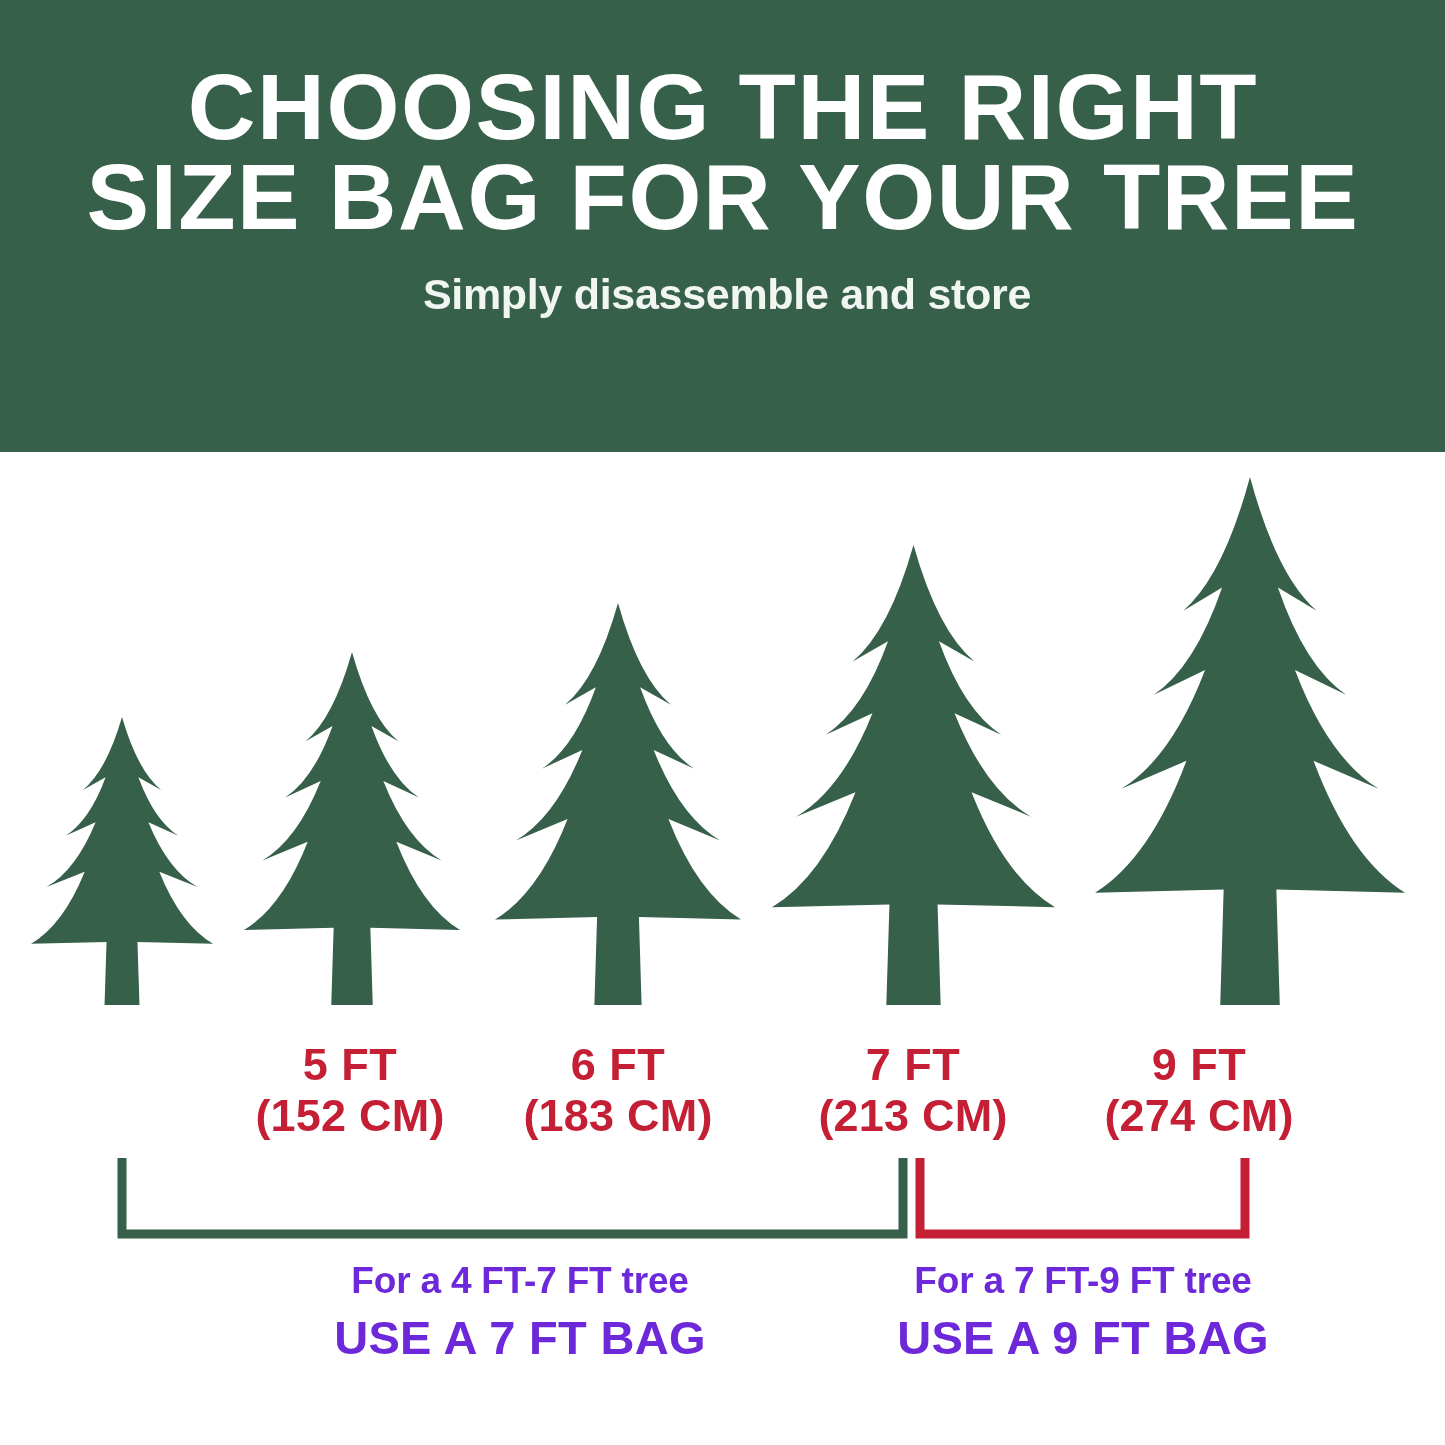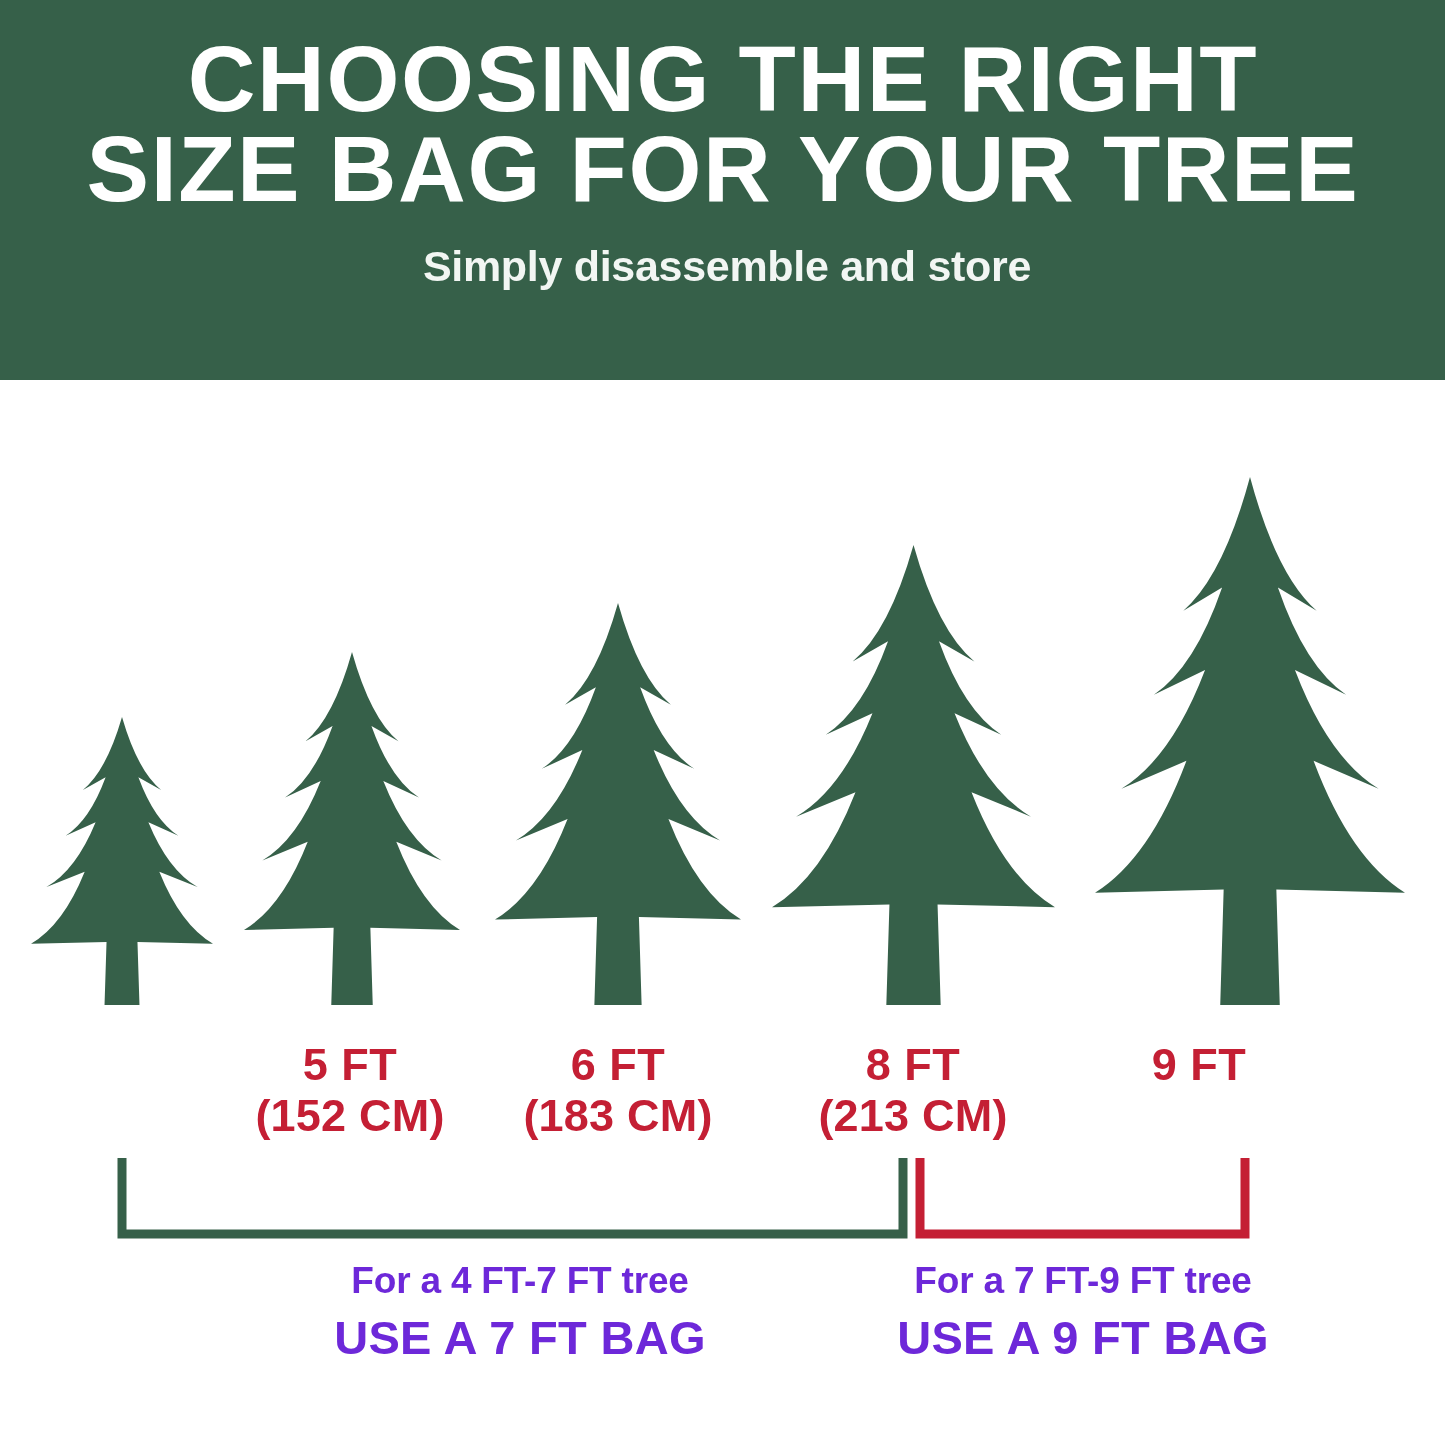--- a/index.html
+++ b/index.html
@@ -8,27 +8,27 @@
     width:1445px; height:1445px;
     font-family:"Liberation Sans", sans-serif;
     position:relative;
     overflow:hidden;
   }
 
   
   #header-banner {
     position:absolute;
     left:0; top:0;
-    width:1445px; height:380px;
+    width:1445px; height:452px;
     background:#366049;
     display:flex;
     flex-direction:column;
     align-items:center;
     justify-content:flex-start;
-    padding-top:34px;
+    padding-top:62px;
   }
   #header-title {
     color:#ffffff;
     font-weight:bold;
     font-size:92px;
     line-height:0.98;
     letter-spacing:1.5px;
     text-align:center;
     text-transform:uppercase;
     font-family:"Liberation Sans", sans-serif;
@@ -148,25 +148,26 @@
 <div id="size-labels">
   <div class="size-label" style="left: 350px;">
     <span class="ft">5 FT</span>
     <span class="cm">(152 CM)</span>
   </div>
   <div class="size-label" style="left: 618px;">
     <span class="ft">6 FT</span>
     <span class="cm">(183 CM)</span>
   </div>
   <div class="size-label" style="left: 913px;">
-    <span class="ft">8 FT</span>
+    <span class="ft">7 FT</span>
     <span class="cm">(213 CM)</span>
   </div>
   <div class="size-label" style="left: 1199px;">
     <span class="ft">9 FT</span>
+    <span class="cm">(274 CM)</span>
   </div>
 </div>
 
 <svg id="brackets" viewBox="0 0 1445 1445" width="1445" height="1445">
     <path d="M 122 1158 L 122 1234 L 903 1234 L 903 1158" fill="none" stroke="#366049" stroke-width="9"></path>
     <path d="M 920 1158 L 920 1234 L 1245 1234 L 1245 1158" fill="none" stroke="#c41f34" stroke-width="9"></path>
   </svg>
 
 <div class="rec-block" style="left: 520px; top: 1260px;">
   <span class="rec-line1">For a 4 FT-7 FT tree</span>

